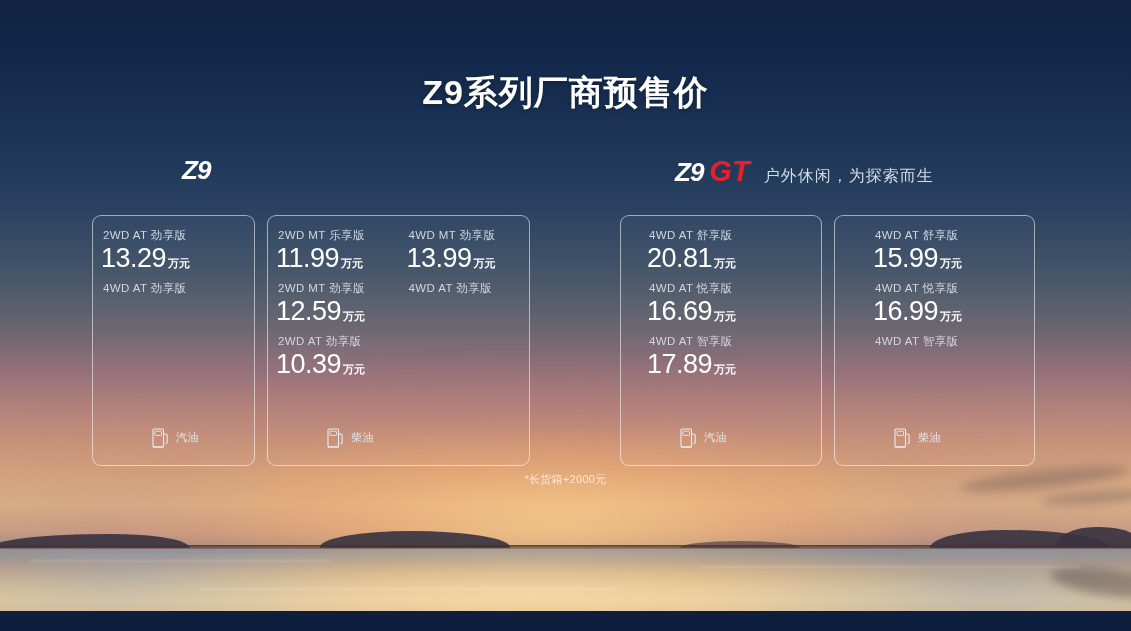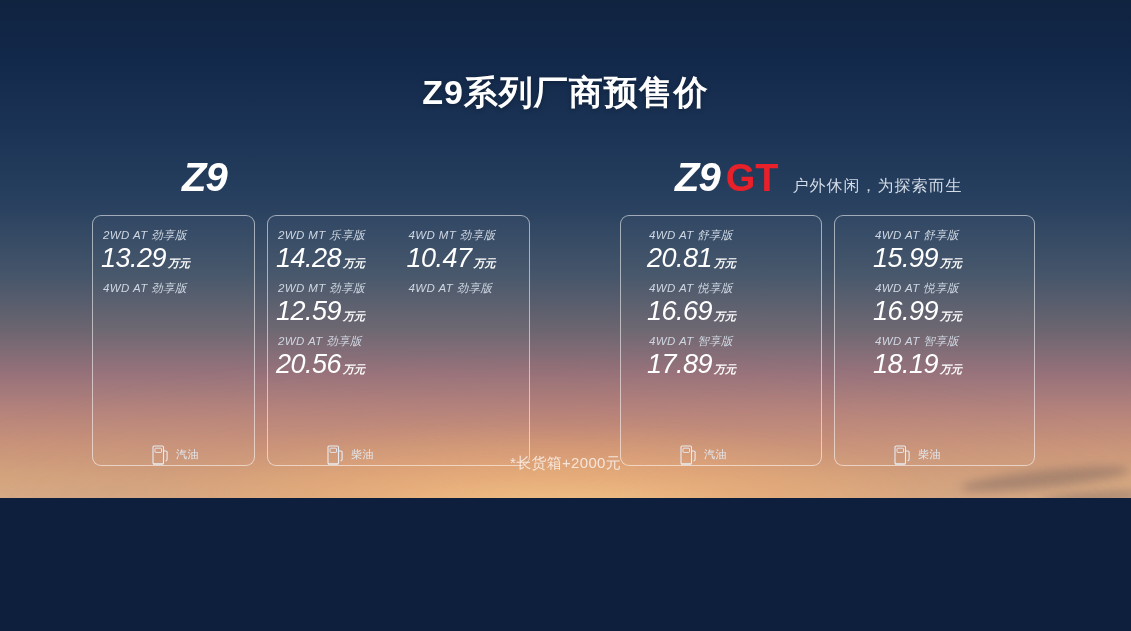--- a/index.html
+++ b/index.html
@@ -8,21 +8,21 @@
     width: 1131px;
     height: 631px;
     overflow: hidden;
     background: #0d1f3c;
     font-family: "Liberation Sans", "DejaVu Sans", sans-serif;
   }
 
   #stage {
     position: relative;
     width: 1131px;
-    height: 498px;
+    height: 611px;
     overflow: hidden;
   }
 
   
   .bg-sky {
     position: absolute;
     left: 0; top: 0;
     width: 1131px;
     height: 549px;
     background:
@@ -152,30 +152,31 @@
     text-shadow: 0 1px 5px rgba(0,0,0,0.30);
   }
 
   
   .series-head { position: absolute; display: flex; align-items: baseline; }
   .series-head.left  { left: 182px; top: 157px; }
   .series-head.right { left: 675px; top: 157px; }
 
   .series-logo {
     color: #ffffff;
-    font-size: 40px;
+    font-size: 26px;
     font-weight: bold;
     font-style: italic;
     letter-spacing: -1px;
     line-height: 1;
   }
   .series-gt {
     color: #e8202a;
-    font-size: 38px;
+    font-size: 29px;
     font-weight: bold;
+    font-style: italic;
     letter-spacing: 0px;
     line-height: 1;
     margin-left: 6px;
   }
   .series-tag {
     color: #d3dbe6;
     font-size: 16px;
     margin-left: 14px;
     letter-spacing: 1px;
     font-weight: normal;
@@ -192,21 +193,21 @@
   .card.c2 { left: 267px; top: 215px; width: 263px; height: 251px; }
   .card.c3 { left: 620px; top: 215px; width: 202px; height: 251px; }
   .card.c4 { left: 834px; top: 215px; width: 201px; height: 251px; }
 
   .card-cols {
     position: absolute;
     left: 0; top: 12px;
     width: 100%;
     display: flex;
   }
-  .card-col { flex: 1; padding: 0 8px; font-style: italic; }
+  .card-col { flex: 1; padding: 0 8px; }
 
   .trim-row { margin-bottom: 8px; }
 
   .trim-name {
     color: #cfd7e2;
     font-size: 11.5px;
     letter-spacing: .4px;
     white-space: nowrap;
     margin-bottom: 1px;
     padding-left: 2px;
@@ -223,39 +224,39 @@
     font-size: 11px;
     font-weight: bold;
     letter-spacing: 0;
     margin-left: 2px;
     margin-top: 37px;
   }
 
   
   .fuel {
     position: absolute;
-    left: 12px; bottom: 0;
+    left: 12px; bottom: 17px;
     display: flex;
     align-items: center;
     padding-left: 47px;
   }
   .fuel-label {
     color: #e3e8ef;
     font-size: 11px;
     margin-left: 7px;
     letter-spacing: .5px;
   }
 
   .footnote {
     position: absolute;
-    left: 0; top: 454px;
+    left: 0; top: 472px;
     width: 1131px;
     text-align: center;
     color: rgba(255,255,255,0.72);
-    font-size: 15px;
+    font-size: 11px;
     letter-spacing: .3px;
   }
 </style>
 </head>
 <body>
 
 <div id="stage">
 
   <div class="bg-sky"></div>
   <div class="bg-glow"></div>
@@ -318,35 +319,35 @@
         </svg>
         <span class="fuel-label">汽油</span>
       </div>
     </div>
 
     <div class="card c2">
       <div class="card-cols">
         <div class="card-col">
           <div class="trim-row">
             <div class="trim-name">2WD MT 乐享版</div>
-            <div class="trim-price"><span>14.28</span><span class="trim-unit">万元</span></div>
+            <div class="trim-price"><span>11.99</span><span class="trim-unit">万元</span></div>
           </div>
           <div class="trim-row">
             <div class="trim-name">2WD MT 劲享版</div>
             <div class="trim-price"><span>12.59</span><span class="trim-unit">万元</span></div>
           </div>
           <div class="trim-row">
             <div class="trim-name">2WD AT  劲享版</div>
-            <div class="trim-price"><span>20.56</span><span class="trim-unit">万元</span></div>
+            <div class="trim-price"><span>10.39</span><span class="trim-unit">万元</span></div>
           </div>
         </div>
         <div class="card-col">
           <div class="trim-row">
             <div class="trim-name">4WD MT 劲享版</div>
-            <div class="trim-price"><span>10.47</span><span class="trim-unit">万元</span></div>
+            <div class="trim-price"><span>13.99</span><span class="trim-unit">万元</span></div>
           </div>
           <div class="trim-row">
             <div class="trim-name">4WD AT  劲享版</div>
           </div>
         </div>
       </div>
       <div class="fuel">
         <svg width="17" height="21" viewBox="0 0 17 21">
           <rect x="1" y="2" width="10.5" height="18" rx="1.2" fill="none" stroke="#e8edf4" stroke-width="1.1"></rect>
           <rect x="3" y="4.2" width="6.5" height="4.2" rx="0.6" fill="none" stroke="#e8edf4" stroke-width="0.9"></rect>
@@ -391,21 +392,20 @@
           <div class="trim-row">
             <div class="trim-name">4WD AT 舒享版</div>
             <div class="trim-price"><span>15.99</span><span class="trim-unit">万元</span></div>
           </div>
           <div class="trim-row">
             <div class="trim-name">4WD AT 悦享版</div>
             <div class="trim-price"><span>16.99</span><span class="trim-unit">万元</span></div>
           </div>
           <div class="trim-row">
             <div class="trim-name">4WD AT 智享版</div>
-            <div class="trim-price"><span>18.19</span><span class="trim-unit">万元</span></div>
           </div>
         </div>
       </div>
       <div class="fuel">
         <svg width="17" height="21" viewBox="0 0 17 21">
           <rect x="1" y="2" width="10.5" height="18" rx="1.2" fill="none" stroke="#e8edf4" stroke-width="1.1"></rect>
           <rect x="3" y="4.2" width="6.5" height="4.2" rx="0.6" fill="none" stroke="#e8edf4" stroke-width="0.9"></rect>
           <path d="M11.5 7 h2.4 a1.2 1.2 0 0 1 1.2 1.2 v7 a1.5 1.5 0 0 1 -1.6 1.5" fill="none" stroke="#e8edf4" stroke-width="1.1"></path>
           <line x1="1" y1="20" x2="11.5" y2="20" stroke="#e8edf4" stroke-width="1.1"></line>
         </svg>

